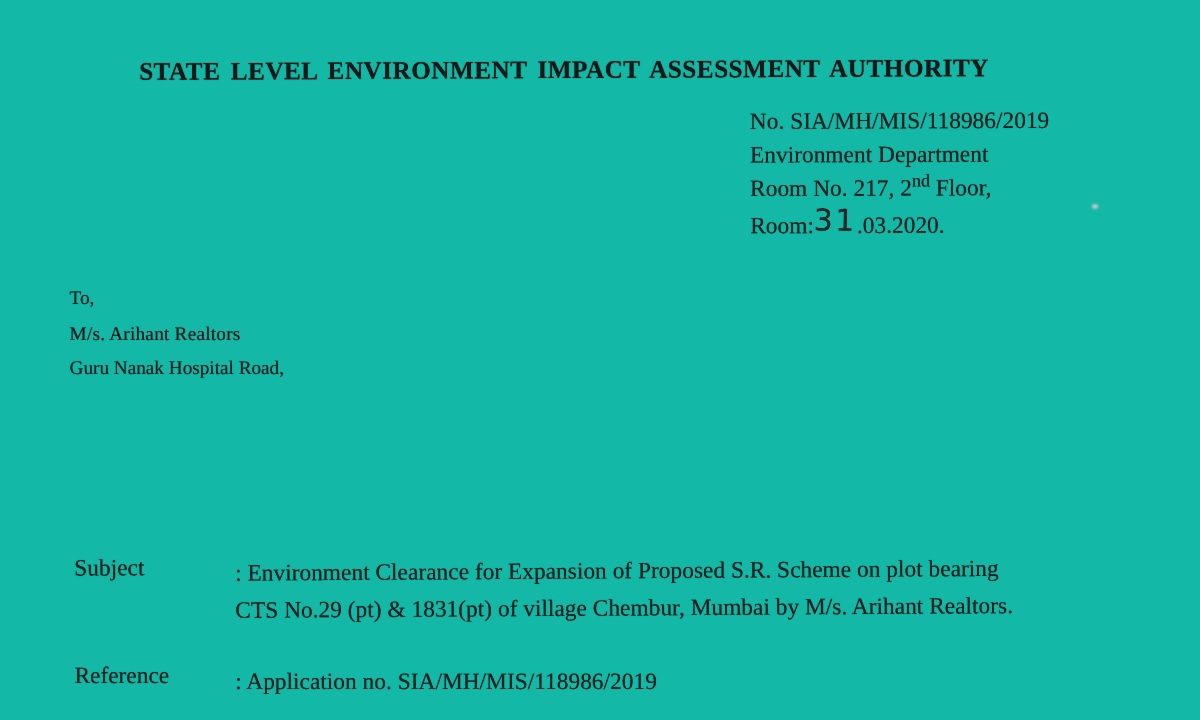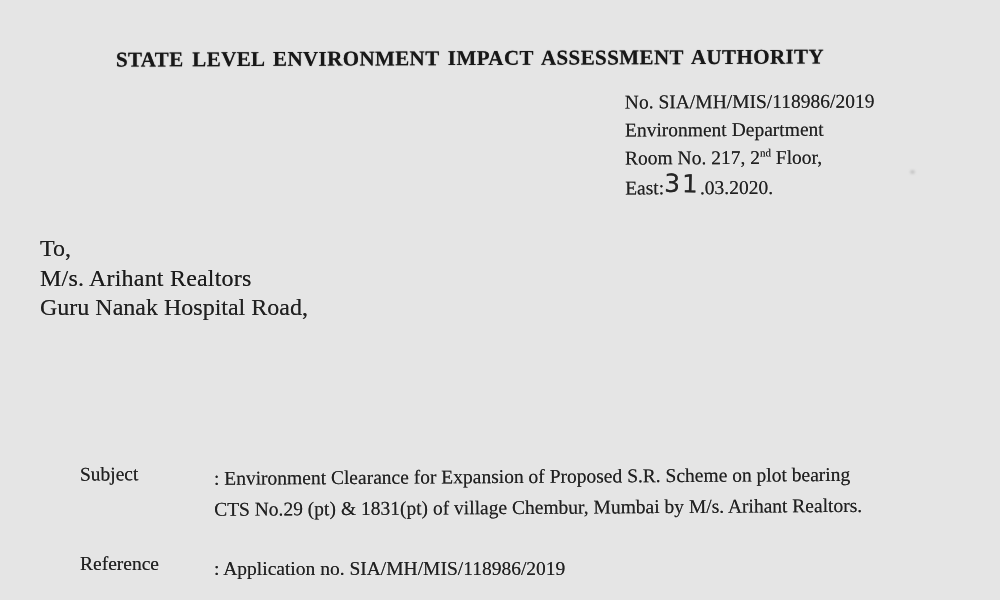--- a/index.html
+++ b/index.html
@@ -4,21 +4,21 @@
 <style>
   html, body {
     margin: 0;
     padding: 0;
     background: #ffffff;
   }
   .page {
     position: relative;
     width: 1000px;
     height: 600px;
-    background: #e5e5e5;
+    background: #14b8a6;
     overflow: hidden;
     font-family: "Liberation Serif", "DejaVu Serif", serif;
     color: #212121;
   }
   .doc-title {
     position: absolute;
     top: 46px;
     left: 0;
     width: 1000px;
     margin: 0;
@@ -35,37 +35,37 @@
     position: absolute;
     left: 625px;
     top: 88px;
     font-size: 19.5px;
     line-height: 28px;
     transform: rotate(-0.2deg);
     text-shadow: 0 0 0.6px rgba(30,30,30,0.7);
     white-space: nowrap;
   }
   .letterhead sup {
-    font-size: 11px;
+    font-size: 15px;
     line-height: 0;
   }
   .handwritten {
     display: inline-block;
     font-family: "DejaVu Sans", sans-serif;
     font-size: 25px;
     font-weight: 500;
     letter-spacing: 2px;
     transform: translateY(-2px) rotate(1.5deg);
     color: #262626;
   }
   .recipient {
     position: absolute;
-    left: 40px;
+    left: 58px;
     top: 234px;
-    font-size: 24px;
+    font-size: 16px;
     line-height: 29.5px;
     text-shadow: 0 0 0.6px rgba(30,30,30,0.7);
     white-space: nowrap;
   }
   .recipient-name {
     font-weight: 400;
     letter-spacing: 0.2px;
     color: #1b1b1b;
   }
   .row {
@@ -78,21 +78,20 @@
   .subject-row {
     top: 461px;
     transform: rotate(-0.35deg);
   }
   .reference-row {
     top: 553px;
   }
   .row-label {
     flex: none;
     width: 134px;
-    margin-left: 18px;
   }
   .row-value {
     width: 745px;
     line-height: 31px;
   }
   .speck {
     position: absolute;
     left: 910px;
     top: 170px;
     width: 5px;
@@ -109,21 +108,21 @@
 
   <h1 class="doc-title">STATE LEVEL ENVIRONMENT IMPACT ASSESSMENT AUTHORITY</h1>
 
   <div class="letterhead">
     <div>No. SIA/MH/MIS/118986/2019</div>
     <div>Environment Department</div>
     <div>
       <span>Room No. 217, 2</span><sup>nd</sup><span> Floor,</span>
     </div>
     <div>
-      <span>East:</span><span class="handwritten">31</span><span>.03.2020.</span>
+      <span>Room:</span><span class="handwritten">31</span><span>.03.2020.</span>
     </div>
   </div>
 
   <div class="recipient">
     <div>To,</div>
     <div class="recipient-name">M/s. Arihant Realtors</div>
     <div>Guru Nanak Hospital Road,</div>
   </div>
 
   <div class="row subject-row">

